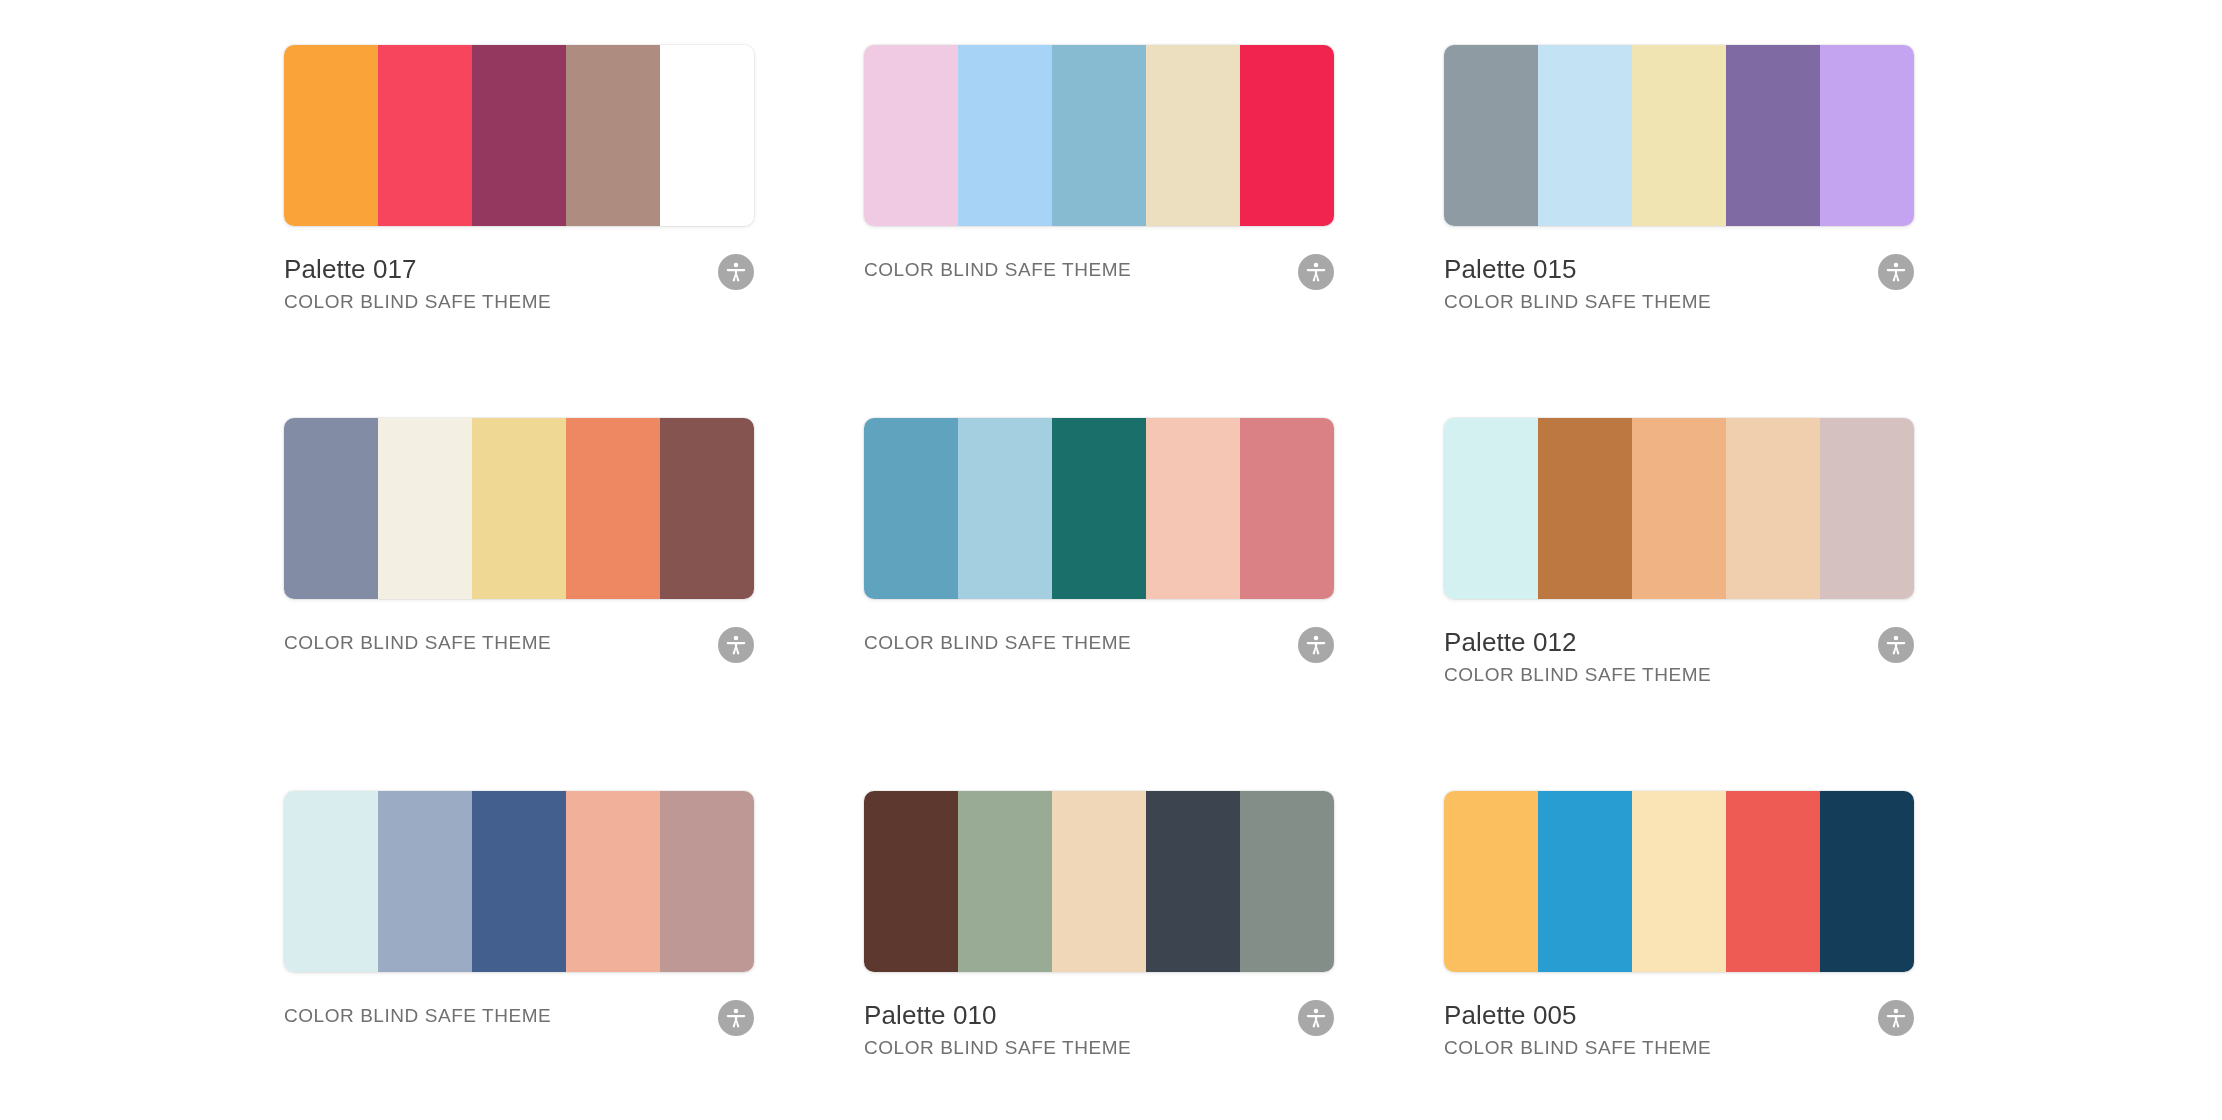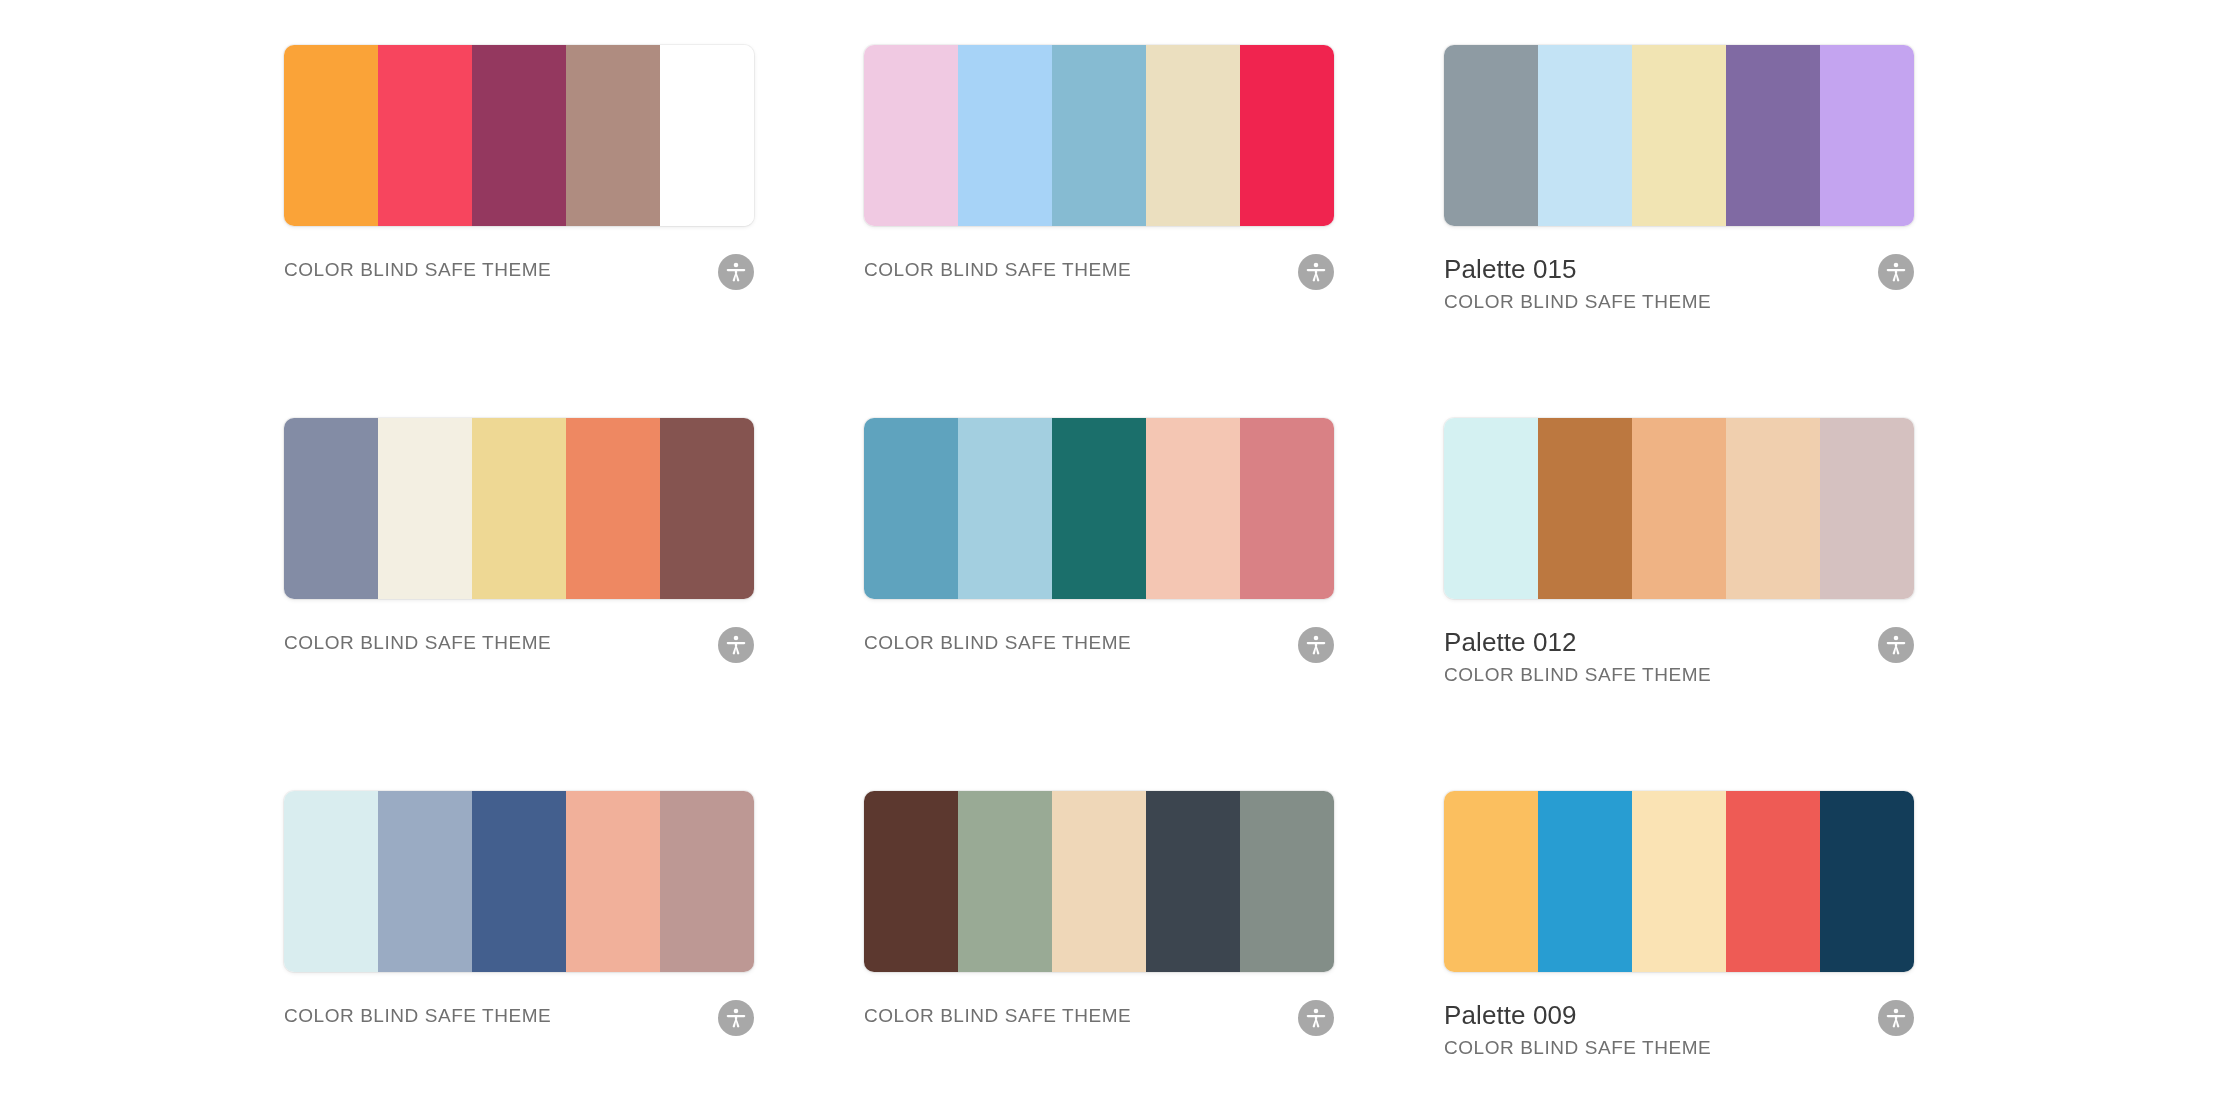--- a/index.html
+++ b/index.html
@@ -91,20 +91,21 @@
 <div class="gallery" id="gallery">
     <div class="palette-card">
       <div class="swatch-strip">
         <div class="swatch" style="background: rgb(250, 163, 56);"></div>
         <div class="swatch" style="background: rgb(247, 69, 94);"></div>
         <div class="swatch" style="background: rgb(148, 56, 95);"></div>
         <div class="swatch" style="background: rgb(175, 140, 128);"></div>
         <div class="swatch" style="background: rgb(255, 255, 255);"></div>
       </div>
       <div class="palette-meta">
+        <div class="palette-title">Palette 017</div>
         <div class="palette-subtitle">COLOR BLIND SAFE THEME</div>
         <div class="a11y-badge" style="background: rgb(168, 168, 168);">
           <svg width="22" height="22" viewBox="0 0 24 24">
             <circle cx="12" cy="4.3" r="2.5" fill="#ffffff"></circle>
             <path d="M3.1 8.6 h17.8 a1.25 1.25 0 0 1 0 2.5 h-17.8 a1.25 1.25 0 0 1 0 -2.5 z" fill="#ffffff"></path>
             <path d="M10.75 9.4 h2.5 v4.0 h-2.5 z" fill="#ffffff"></path>
             <path d="M11.55 12.4 L8.45 20.6 a1.25 1.25 0 0 0 2.33 0.9 L12.6 13.3 z" fill="#ffffff"></path>
             <path d="M12.45 12.4 L15.55 20.6 a1.25 1.25 0 0 1 -2.33 0.9 L11.4 13.3 z" fill="#ffffff"></path>
           </svg>
         </div>
@@ -240,20 +241,21 @@
     </div>
     <div class="palette-card">
       <div class="swatch-strip">
         <div class="swatch" style="background: rgb(92, 56, 47);"></div>
         <div class="swatch" style="background: rgb(153, 170, 149);"></div>
         <div class="swatch" style="background: rgb(239, 215, 184);"></div>
         <div class="swatch" style="background: rgb(60, 69, 79);"></div>
         <div class="swatch" style="background: rgb(131, 142, 136);"></div>
       </div>
       <div class="palette-meta">
+        <div class="palette-title">Palette 010</div>
         <div class="palette-subtitle">COLOR BLIND SAFE THEME</div>
         <div class="a11y-badge" style="background: rgb(168, 168, 168);">
           <svg width="22" height="22" viewBox="0 0 24 24">
             <circle cx="12" cy="4.3" r="2.5" fill="#ffffff"></circle>
             <path d="M3.1 8.6 h17.8 a1.25 1.25 0 0 1 0 2.5 h-17.8 a1.25 1.25 0 0 1 0 -2.5 z" fill="#ffffff"></path>
             <path d="M10.75 9.4 h2.5 v4.0 h-2.5 z" fill="#ffffff"></path>
             <path d="M11.55 12.4 L8.45 20.6 a1.25 1.25 0 0 0 2.33 0.9 L12.6 13.3 z" fill="#ffffff"></path>
             <path d="M12.45 12.4 L15.55 20.6 a1.25 1.25 0 0 1 -2.33 0.9 L11.4 13.3 z" fill="#ffffff"></path>
           </svg>
         </div>
@@ -261,21 +263,21 @@
     </div>
     <div class="palette-card">
       <div class="swatch-strip">
         <div class="swatch" style="background: rgb(251, 191, 95);"></div>
         <div class="swatch" style="background: rgb(40, 157, 210);"></div>
         <div class="swatch" style="background: rgb(250, 227, 180);"></div>
         <div class="swatch" style="background: rgb(238, 91, 85);"></div>
         <div class="swatch" style="background: rgb(19, 61, 89);"></div>
       </div>
       <div class="palette-meta">
-        <div class="palette-title">Palette 009</div>
+        <div class="palette-title">Palette 005</div>
         <div class="palette-subtitle">COLOR BLIND SAFE THEME</div>
         <div class="a11y-badge" style="background: rgb(168, 168, 168);">
           <svg width="22" height="22" viewBox="0 0 24 24">
             <circle cx="12" cy="4.3" r="2.5" fill="#ffffff"></circle>
             <path d="M3.1 8.6 h17.8 a1.25 1.25 0 0 1 0 2.5 h-17.8 a1.25 1.25 0 0 1 0 -2.5 z" fill="#ffffff"></path>
             <path d="M10.75 9.4 h2.5 v4.0 h-2.5 z" fill="#ffffff"></path>
             <path d="M11.55 12.4 L8.45 20.6 a1.25 1.25 0 0 0 2.33 0.9 L12.6 13.3 z" fill="#ffffff"></path>
             <path d="M12.45 12.4 L15.55 20.6 a1.25 1.25 0 0 1 -2.33 0.9 L11.4 13.3 z" fill="#ffffff"></path>
           </svg>
         </div>

